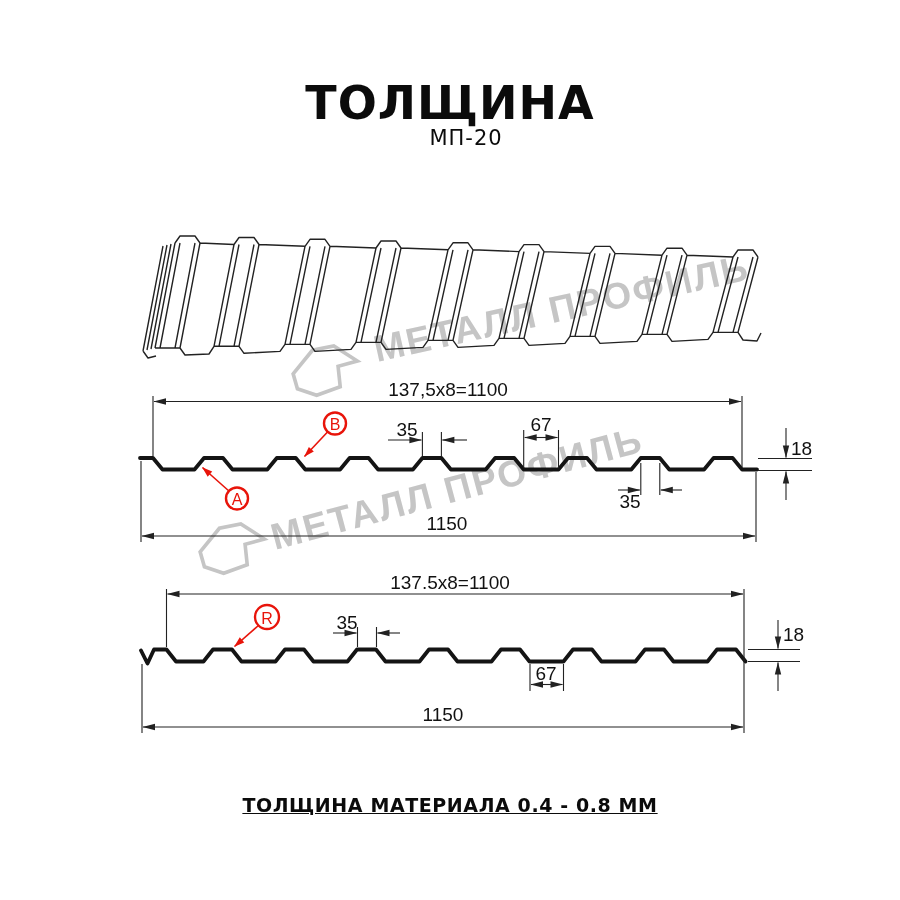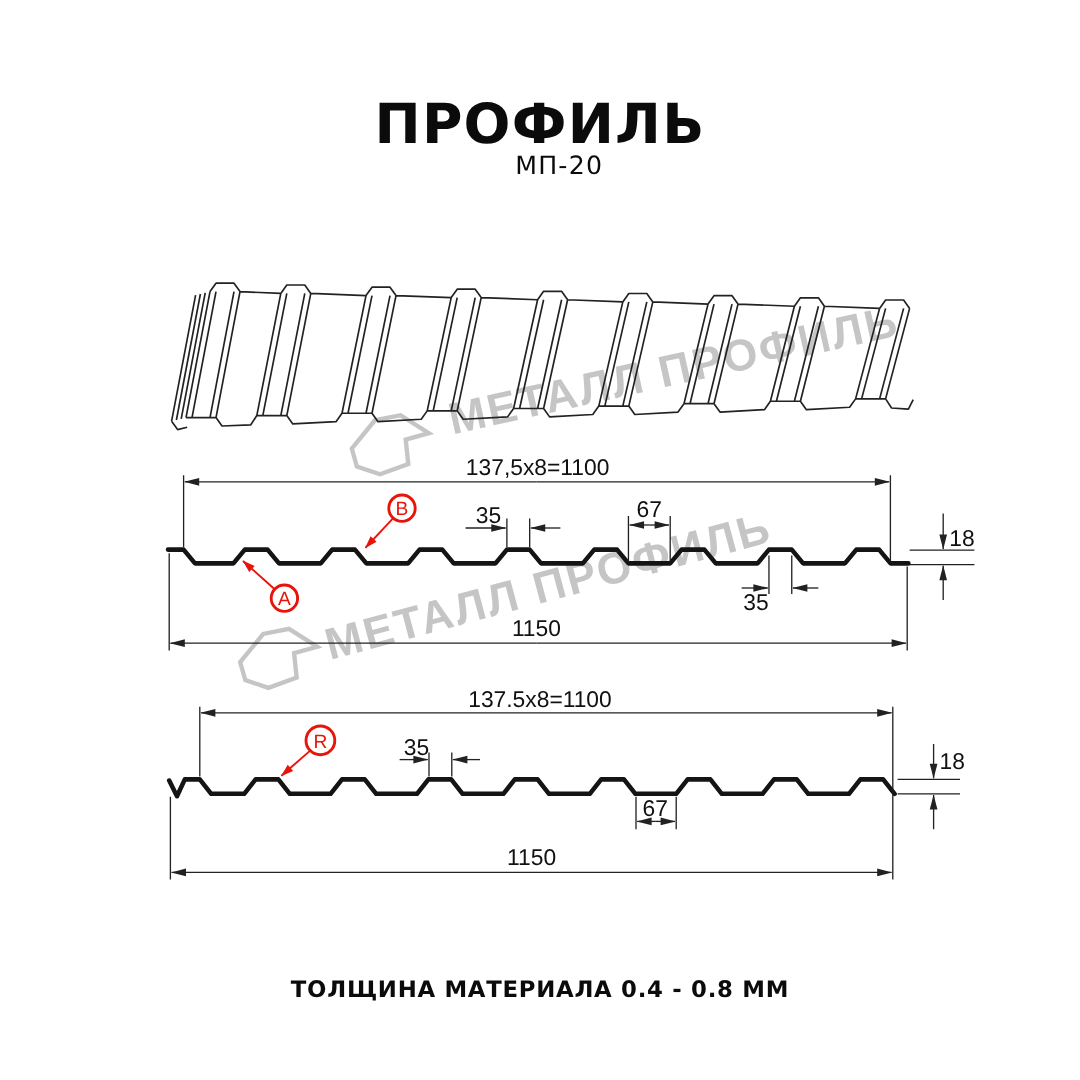--- a/index.html
+++ b/index.html
@@ -1,37 +1,37 @@
 <!DOCTYPE html>
 <html><head>
 <meta charset="utf-8">
 <style>
   html,body{margin:0;padding:0;background:#fff;}
   #stage{position:relative;width:900px;height:900px;background:#ffffff;overflow:hidden;
          font-family:"DejaVu Sans","Liberation Sans",sans-serif;}
   .abs{position:absolute;left:0;width:900px;text-align:center;color:#0b0b0b;}
   #title{top:76px;font-size:46px;font-weight:800;letter-spacing:1px;}
   #subtitle{top:126px;font-size:21px;font-weight:500;letter-spacing:1px;padding-left:16px;}
-  #note{top:814px;font-size:19px;font-weight:600;letter-spacing:0.6px;}
+  #note{top:794px;font-size:19px;font-weight:600;letter-spacing:0.6px;text-decoration:underline;}
   svg text{font-family:"Liberation Sans","DejaVu Sans",sans-serif;}
   .dimtxt{font-size:19px;fill:#111;}
   .thin{stroke:#222;stroke-width:1.1;fill:none;}
   .prof{stroke:#141414;stroke-width:3.8;fill:none;stroke-linejoin:round;stroke-linecap:round;}
   .sheet{stroke:#222;stroke-width:1.4;fill:none;stroke-linejoin:round;}
   .red{stroke:#e8140a;fill:none;}
   .redtxt{fill:#e8140a;font-size:16px;font-weight:500;}
   .wmtxt{fill:#c5c5c5;font-size:37px;font-weight:700;letter-spacing:2px;}
   .wmlogo{stroke:#c5c5c5;stroke-width:3.4;fill:none;stroke-linejoin:miter;}
 </style>
 </head>
 <body>
 
 <div id="stage">
 
-  <div id="title" class="abs">ПРОФИЛЬ</div>
+  <div id="title" class="abs">ТОЛЩИНА</div>
   <div id="subtitle" class="abs">МП-20</div>
 
   <svg width="900" height="760" viewBox="0 0 900 760" style="position:absolute;top:0;left:0;">
 
     <defs>
       <marker id="ab" orient="auto" markerUnits="userSpaceOnUse" markerWidth="14" markerHeight="8" refX="12.5" refY="4" viewBox="0 0 14 8">
         <path d="M0.5,4 L13,0.8 L13,7.2 Z" fill="#222" transform="rotate(180 6.75 4)"></path>
       </marker>
       <marker id="abk" orient="auto" markerUnits="userSpaceOnUse" markerWidth="14" markerHeight="8" refX="13" refY="4" viewBox="0 0 14 8">
         <path d="M13.5,4 L1,0.8 L1,7.2 Z" fill="#222"></path>

